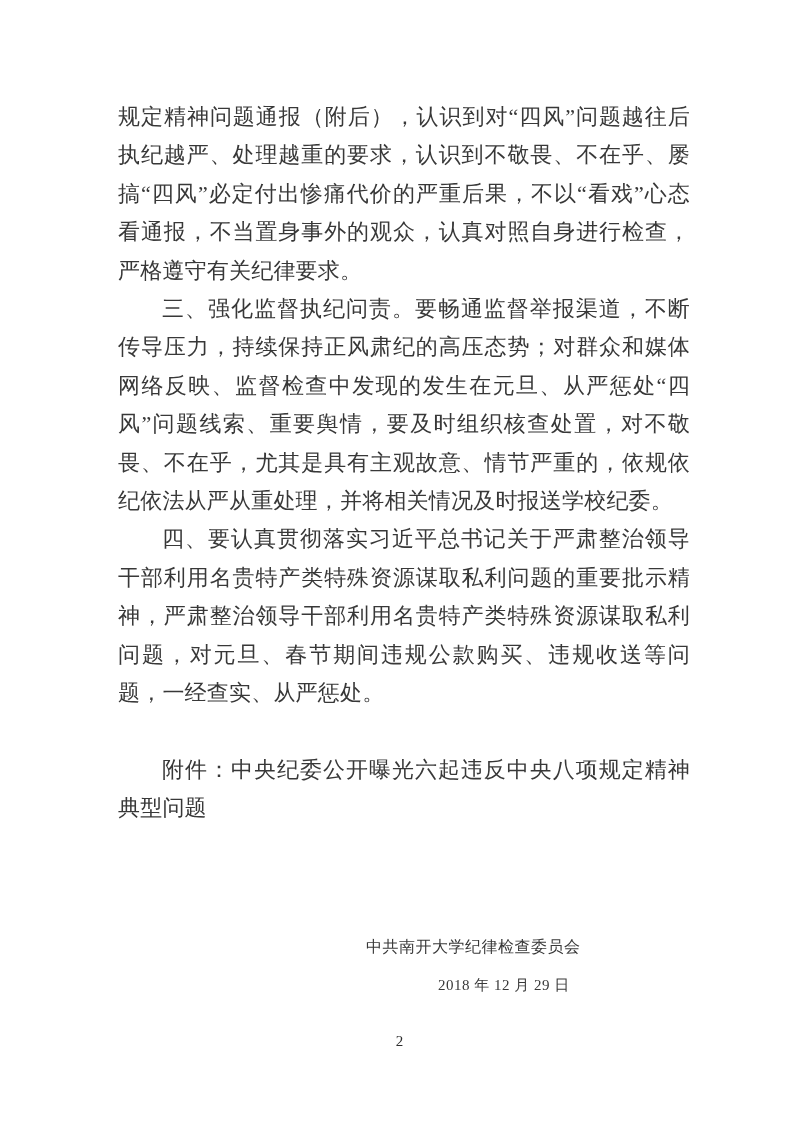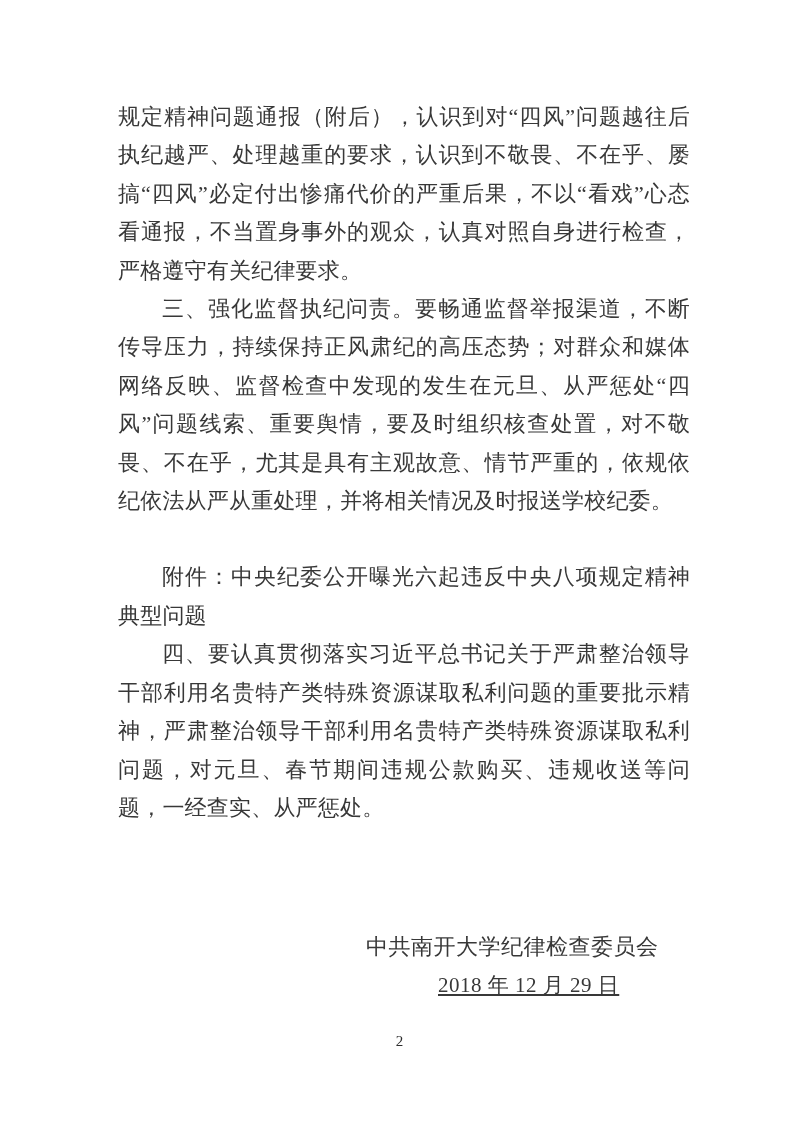--- a/index.html
+++ b/index.html
@@ -34,56 +34,55 @@
   .indent {
     text-indent: 2em;
   }
   .attachment {
     margin-top: 38px;
   }
   .signature {
     position: absolute;
     top: 930px;
     left: 366px;
-    font-size: 22px;
+    font-size: 16px;
     line-height: 34px;
     letter-spacing: 0.5px;
     white-space: nowrap;
   }
   .date {
     position: absolute;
     top: 969px;
     left: 438px;
-    font-size: 21px;
+    font-size: 15px;
     line-height: 32px;
     letter-spacing: 0.5px;
     white-space: nowrap;
-    text-decoration: underline;
   }
   .page-number {
     position: absolute;
     top: 1031px;
     left: 0;
     width: 100%;
     text-align: center;
     font-size: 15px;
     line-height: 20px;
     color: #2e2e2e;
   }
 </style>
 </head>
 <body>
 
 <div class="sheet">
 
   <div class="text-block">
     <p class="par">规定精神问题通报（附后），认识到对“四风”问题越往后执纪越严、处理越重的要求，认识到不敬畏、不在乎、屡搞“四风”必定付出惨痛代价的严重后果，不以“看戏”心态看通报，不当置身事外的观众，认真对照自身进行检查，严格遵守有关纪律要求。</p>
     <p class="par indent">三、强化监督执纪问责。要畅通监督举报渠道，不断传导压力，持续保持正风肃纪的高压态势；对群众和媒体网络反映、监督检查中发现的发生在元旦、从严惩处“四风”问题线索、重要舆情，要及时组织核查处置，对不敬畏、不在乎，尤其是具有主观故意、情节严重的，依规依纪依法从严从重处理，并将相关情况及时报送学校纪委。</p>
+    <p class="par indent">四、要认真贯彻落实习近平总书记关于严肃整治领导干部利用名贵特产类特殊资源谋取私利问题的重要批示精神，严肃整治领导干部利用名贵特产类特殊资源谋取私利问题，对元旦、春节期间违规公款购买、违规收送等问题，一经查实、从严惩处。</p>
     <p class="par indent attachment">附件：中央纪委公开曝光六起违反中央八项规定精神典型问题</p>
-    <p class="par indent">四、要认真贯彻落实习近平总书记关于严肃整治领导干部利用名贵特产类特殊资源谋取私利问题的重要批示精神，严肃整治领导干部利用名贵特产类特殊资源谋取私利问题，对元旦、春节期间违规公款购买、违规收送等问题，一经查实、从严惩处。</p>
   </div>
 
   <div class="signature">中共南开大学纪律检查委员会</div>
 
   <div class="date">2018 年 12 月 29 日</div>
 
   <div class="page-number">2</div>
 
 </div>
 

